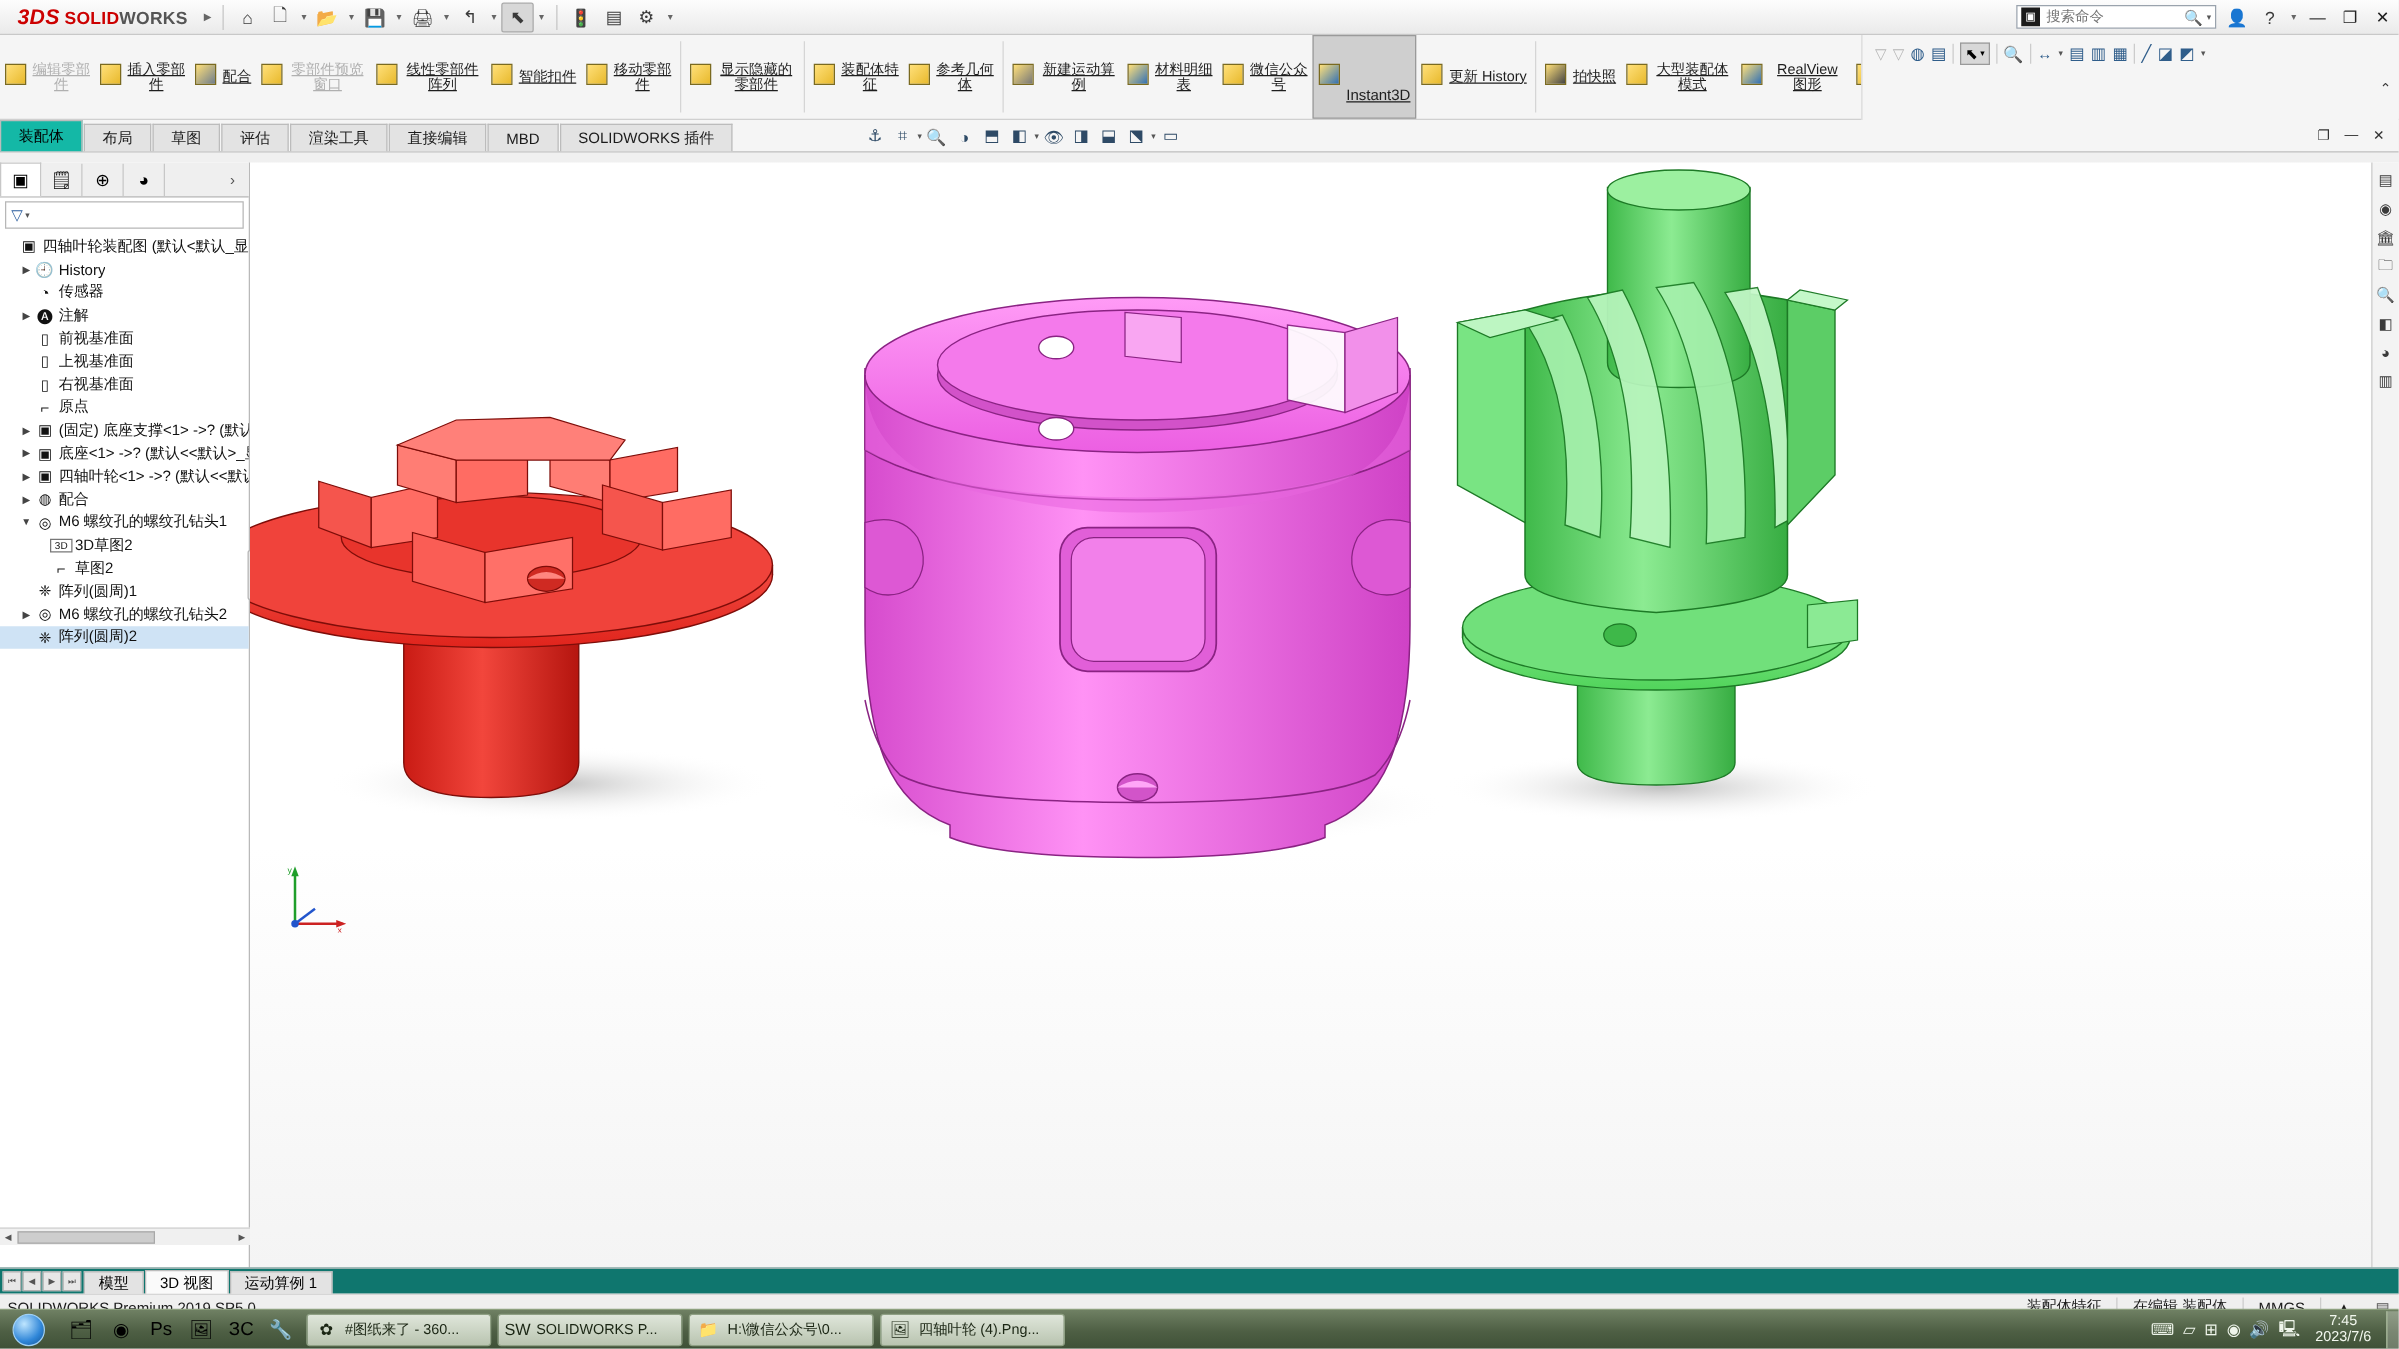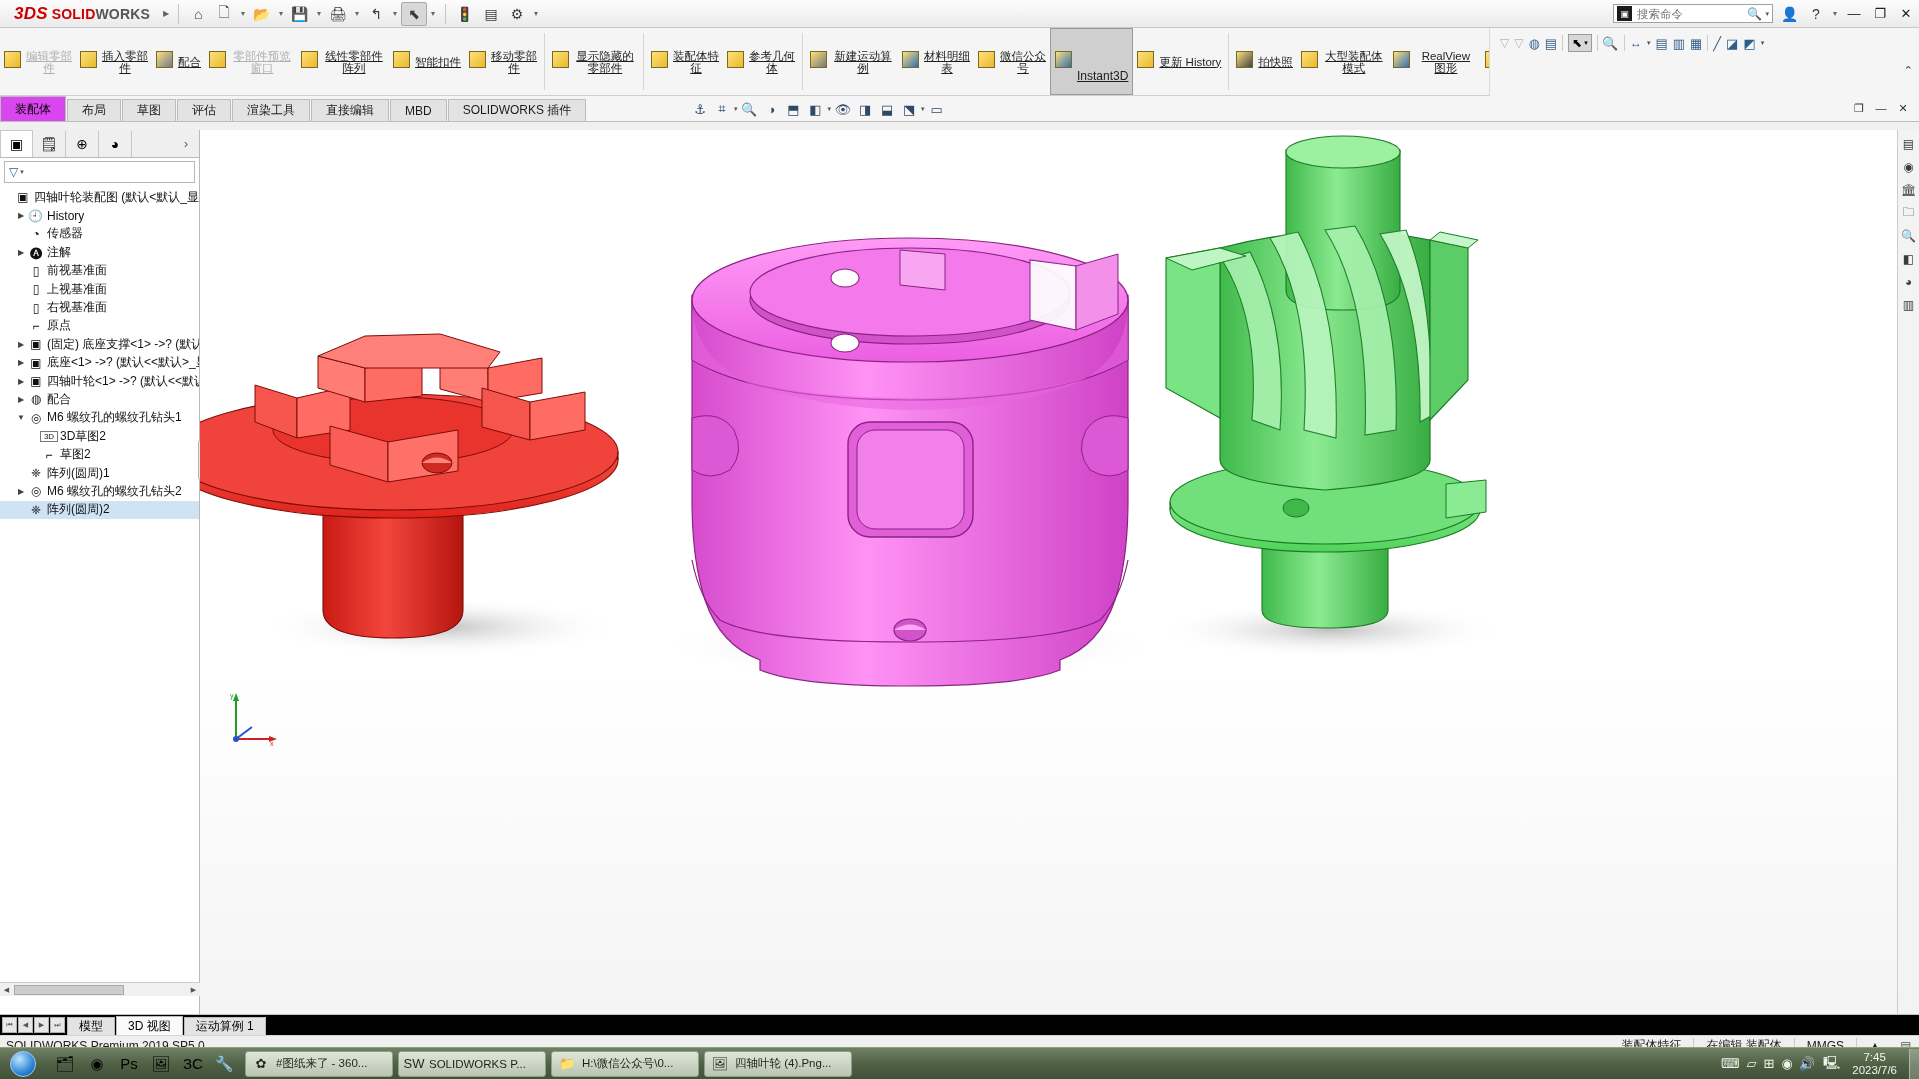--- a/index.html
+++ b/index.html
@@ -86,21 +86,21 @@
   .tabbar {
     position:absolute; left:0; top:96px; width:1919px; height:26px;
     background:#f5f5f5; border-bottom:1px solid #bdbdbd;
     display:flex; align-items:flex-end;
   }
   .cmtab {
     height:22px; padding:0 14px; display:flex; align-items:center;
     font-size:12px; color:#1b1b1b; background:#e3e3e3;
     border:1px solid #bcbcbc; border-bottom:none; margin-right:1px;
   }
-  .cmtab.active { background:#d946ef; color:#000; height:25px; }
+  .cmtab.active { background:#14b8a6; color:#000; height:25px; }
 
   
   .hud {
     position:absolute; left:690px; top:96px; height:26px;
     display:flex; align-items:center; gap:2px;
   }
   .hud .hb { width:20px;height:20px;display:flex;align-items:center;justify-content:center;font-size:13px;color:#2e4a66; }
   .hud .cd { font-size:7px; color:#555; }
   .doc-winbtns { position:absolute; right:6px; top:99px; display:flex; gap:2px; }
   .doc-winbtns div { width:20px;height:18px;display:flex;align-items:center;justify-content:center;font-size:11px;color:#333;}
@@ -155,21 +155,21 @@
     background:#f3f3f3; border-left:1px solid #cccccc;
     display:flex; flex-direction:column; align-items:center; padding-top:6px; gap:7px;
   }
   .vp-right-rail div { width:18px;height:16px;display:flex;align-items:center;justify-content:center;font-size:12px;color:#3a3a3a;}
 
   .triad { position:absolute; left:28px; bottom:268px; width:50px; height:55px; }
 
   
   .docbar {
     position:absolute; left:0; top:1014px; width:1919px; height:21px;
-    background:#000000; border-top:1px solid #c2c2c2;
+    background:#0f766e; border-top:1px solid #c2c2c2;
     display:flex; align-items:center;
   }
   .navbtns { display:flex; margin-left:2px; }
   .navbtns div { width:15px;height:16px;border:1px solid #b0b0b0;background:#e7e7e7;
      display:flex;align-items:center;justify-content:center;font-size:7px;color:#555;margin-right:1px;}
   .dtab {
     height:19px; padding:0 11px; display:flex;align-items:center;font-size:12px;
     background:#e3e3e3; border:1px solid #bcbcbc; border-bottom:none; margin-left:1px;
   }
   .dtab.active { background:#fafafa; height:20px; }

